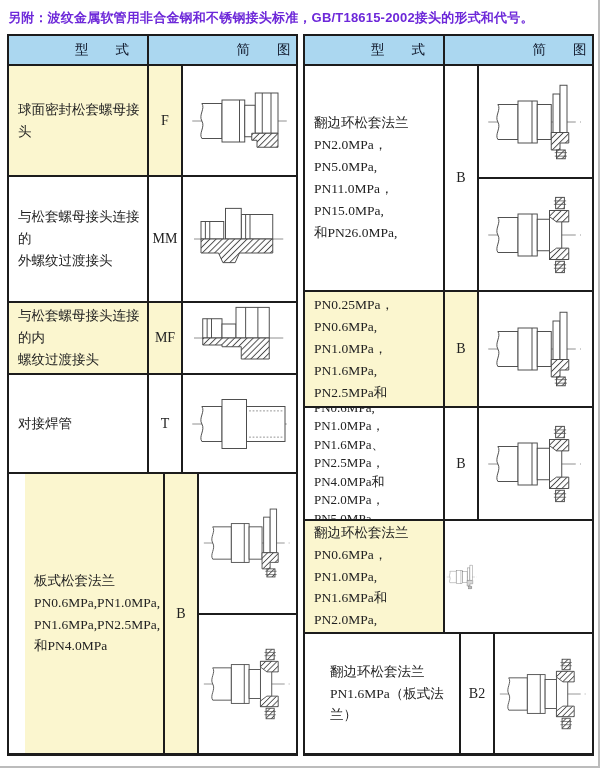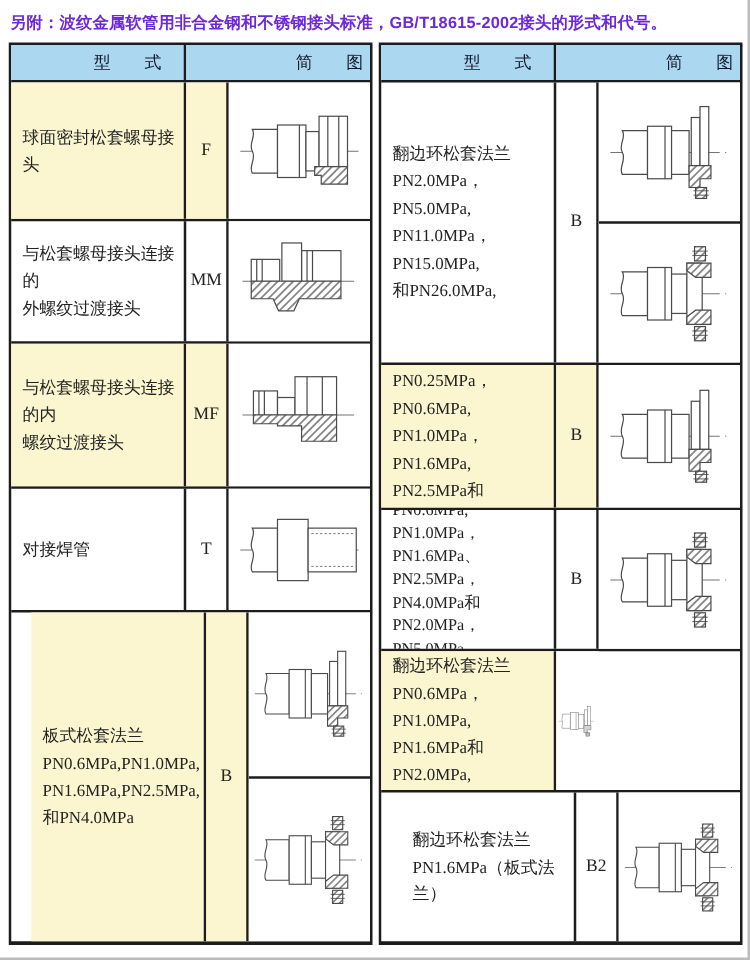--- a/index.html
+++ b/index.html
@@ -166,32 +166,32 @@
       <div class="row hl" style="height:111px">
         <div class="cell type">球面密封松套螺母接头</div>
         <div class="cell code">F</div>
         <div class="cell diag">
           <svg class="fig" viewBox="0 0 120 96">
               <use href="#sym-F"></use>
             </svg>
         </div>
       </div>
 
-      <div class="row" style="height:98px">
+      <div class="row" style="height:126px">
         <div class="cell type">与松套螺母接头连接的
 外螺纹过渡接头</div>
         <div class="cell code">MM</div>
         <div class="cell diag">
           <svg class="fig" viewBox="0 0 120 96">
               <use href="#sym-MM"></use>
             </svg>
         </div>
       </div>
 
-      <div class="row hl" style="height:116px">
+      <div class="row hl" style="height:72px">
         <div class="cell type">与松套螺母接头连接的内
 螺纹过渡接头</div>
         <div class="cell code">MF</div>
         <div class="cell diag">
           <svg class="fig" viewBox="0 0 120 96">
               <use href="#sym-MF"></use>
             </svg>
         </div>
       </div>
 

